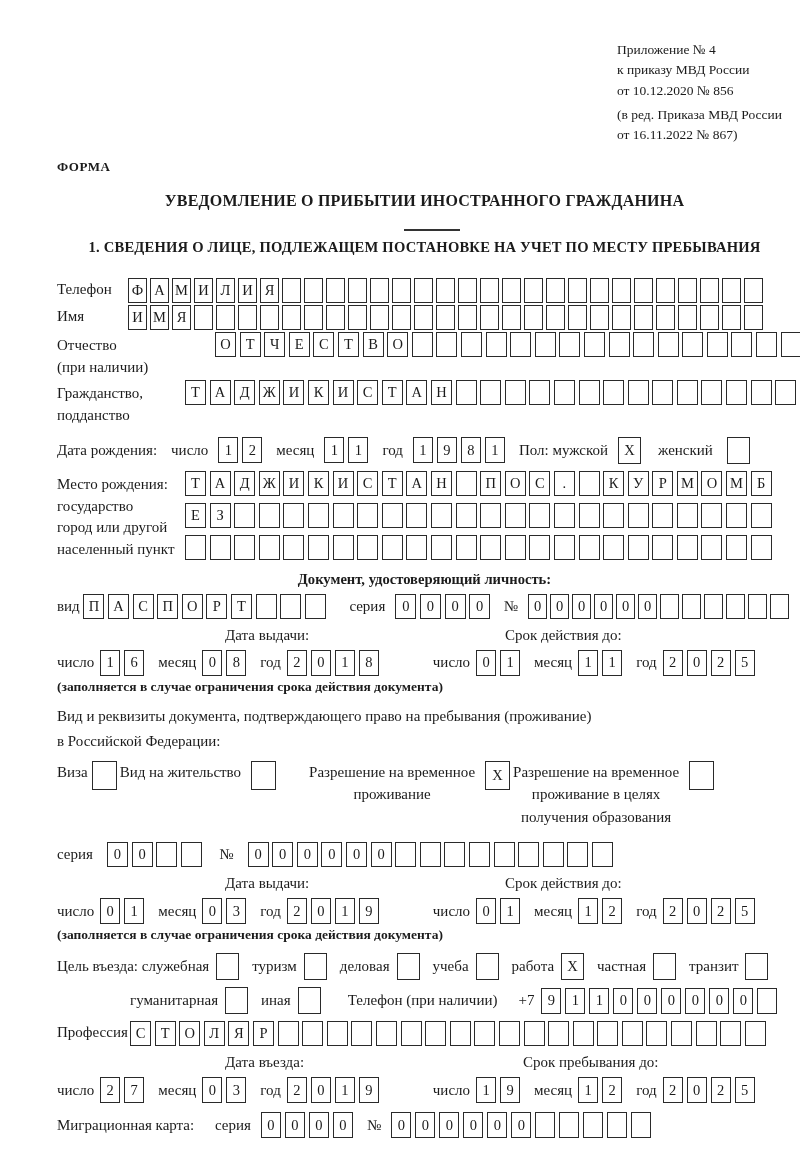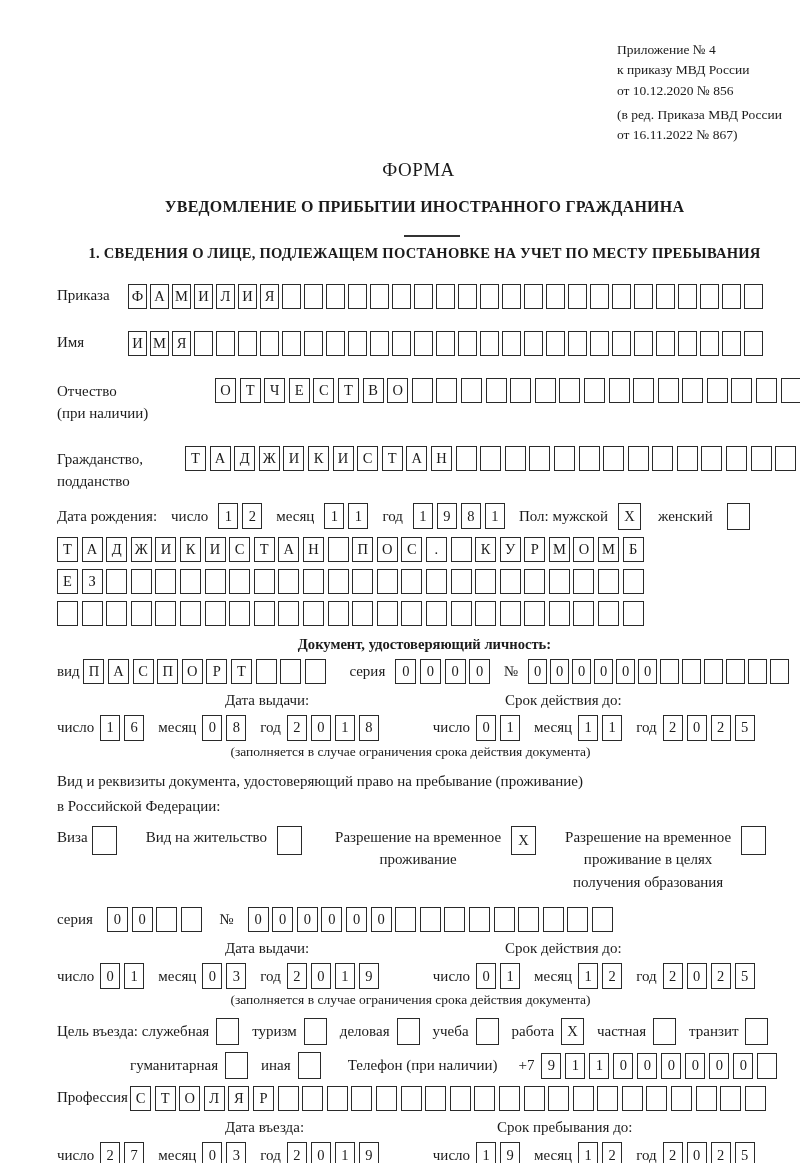--- a/index.html
+++ b/index.html
@@ -7,30 +7,30 @@
   body {
     width:800px; height:1163px; overflow:hidden;
     font-family:"Liberation Serif","DejaVu Serif",serif;
     color:#1b1b1b; font-size:15px;
   }
   .page { width:800px; height:1163px; padding:40px 8px 0 57px; }
 
   
   .hdr { margin-left:560px; width:210px; font-size:13.5px; line-height:1.5; }
   .hdr .rev { margin-top:4px; }
-  .form-label { text-align:center; font-weight:normal; font-size:19px; margin-top:14px; padding-right:12px; letter-spacing:.5px; }
+  .form-label { text-align:left; font-weight:bold; font-size:13px; margin-top:14px; padding-right:12px; letter-spacing:.5px; }
 
   
   .title { text-align:center; font-weight:bold; font-size:16px; line-height:1.55; margin-top:14px; letter-spacing:.2px; }
   .blank-line { display:inline-block; width:56px; border-bottom:2.2px solid #333; height:14px; margin-left:14px; }
 
   .sec-heading { text-align:center; font-weight:bold; font-size:14.6px; letter-spacing:.2px; }
 
   
-  .row { display:flex; align-items:flex-start; margin-top:22px; }
+  .row { display:flex; align-items:flex-start; margin-top:2px; }
   .lbl { flex:0 0 auto; padding-top:3px; }
   .lbl div { line-height:1.45; }
   .w71  { width:71px; }
   .w128 { width:128px; }
   .w158 { width:158px; }
   .w73  { width:73px; }
   .w61  { width:61px; }
 
   
   .cells { display:flex; flex-wrap:nowrap; }
@@ -45,42 +45,42 @@
   .cells.chkb .cell { width:25px; height:29px; }
 
   
   .dg { display:flex; align-items:center; }
   .dg .dlbl { margin-right:6px; }
   .dg .cells { margin-right:10px; }
   .dg .cells:last-child { margin-right:0; }
   .hdr-row { position:relative; height:20px; margin-top:8px; }
   .hdr-row span { position:absolute; top:0; }
 
-  .note { text-align:center; padding-right:28px; font-size:13.5px; margin-top:3px; }
+  .note { text-align:left; padding-right:28px; font-size:13.5px; margin-top:3px;font-weight:bold; }
 
   .gap-rows > .cells { margin-bottom:7px; }
   .gap-rows > .cells:last-child { margin-bottom:0; }
 
   .doc-heading { text-align:center; font-weight:bold; font-size:14.6px; margin-top:10px; }
 
   .intro { margin-top:9px; line-height:1.7; }
 
   
   .visa-row { display:flex; align-items:flex-start; margin-top:6px; }
   .vopt { display:flex; align-items:flex-start; }
   .vopt .vlines { text-align:center; line-height:1.5; }
   .vopt .cells { margin-left:10px; margin-top:0; }
 
   
   .purpose { display:flex; align-items:center; margin-top:10px; flex-wrap:nowrap; }
   .purpose .pw { margin-right:7px; }
   .purpose .cells { margin-right:10px; }
   .purpose .cells:last-child { margin-right:0; }
   .ml10 { margin-left:10px; } .ml14 { margin-left:14px; } .ml20 { margin-left:20px; }
-  .ml26 { margin-left:26px; } .ml30 { margin-left:30px; }
+  .ml26 { } .ml30 { margin-left:30px; }
   .ml50 { margin-left:50px; }
 </style>
 </head>
 <body>
 
 <div class="page">
 
   <div class="hdr">
     <div>Приложение № 4</div>
     <div>к приказу МВД России</div>
@@ -91,21 +91,21 @@
   <div class="form-label">ФОРМА</div>
 
   <div class="title">
     <div>УВЕДОМЛЕНИЕ О ПРИБЫТИИ ИНОСТРАННОГО ГРАЖДАНИНА</div>
     <div><span class="blank-line"></span></div>
   </div>
 
   <div class="sec-heading">1. СВЕДЕНИЯ О ЛИЦЕ, ПОДЛЕЖАЩЕМ ПОСТАНОВКЕ НА УЧЕТ ПО МЕСТУ ПРЕБЫВАНИЯ</div>
 
   <div class="row" style="margin-top:22px">
-    <div class="lbl w71">Приказа</div>
+    <div class="lbl w71">Телефон</div>
     <div class="cells">
         <span class="cell">Ф</span>
         <span class="cell">А</span>
         <span class="cell">М</span>
         <span class="cell">И</span>
         <span class="cell">Л</span>
         <span class="cell">И</span>
         <span class="cell">Я</span>
         <span class="cell"></span>
         <span class="cell"></span>
@@ -258,20 +258,26 @@
     <span class="cells chk ml10">
         <span class="cell">X</span>
       </span>
     <span class="ml14">женский</span>
     <span class="cells chk ml14">
         <span class="cell"></span>
       </span>
   </div>
 
   <div class="row" style="margin-top:7px">
+    <div class="lbl w128">
+      <div>Место рождения:</div>
+      <div>государство</div>
+      <div>город или другой</div>
+      <div>населенный пункт</div>
+    </div>
     <div class="gap-rows">
       <div class="cells w">
           <span class="cell">Т</span>
           <span class="cell">А</span>
           <span class="cell">Д</span>
           <span class="cell">Ж</span>
           <span class="cell">И</span>
           <span class="cell">К</span>
           <span class="cell">И</span>
           <span class="cell">С</span>
@@ -427,21 +433,21 @@
           <span class="cell">2</span>
           <span class="cell">0</span>
           <span class="cell">2</span>
           <span class="cell">5</span>
         </span>
     </span>
   </div>
   <div class="note">(заполняется в случае ограничения срока действия документа)</div>
 
   <div class="intro">
-    <div>Вид и реквизиты документа, удостоверяющий право на пребывание (проживание)</div>
+    <div>Вид и реквизиты документа, подтверждающего право на пребывания (проживание)</div>
     <div>в Российской Федерации:</div>
   </div>
 
   <div class="visa-row">
     <span class="vopt">
       <span class="vlines">
           <div>Виза</div>
         </span>
       <span class="cells chkb" style="margin-left:4px">
           <span class="cell"></span>
@@ -633,21 +639,21 @@
         <span class="cell"></span>
         <span class="cell"></span>
         <span class="cell"></span>
         <span class="cell"></span>
         <span class="cell"></span>
       </div>
   </div>
 
   <div class="hdr-row">
     <span style="left:168px">Дата въезда:</span>
-    <span style="left:440px">Срок пребывания до:</span>
+    <span style="left:466px">Срок пребывания до:</span>
   </div>
   <div class="row" style="align-items:center; margin-top:3px">
     <span class="dg">
       <span class="dlbl">число</span>
         <span class="cells d">
           <span class="cell">2</span>
           <span class="cell">7</span>
         </span>
       <span class="dlbl">месяц</span>
         <span class="cells d">

